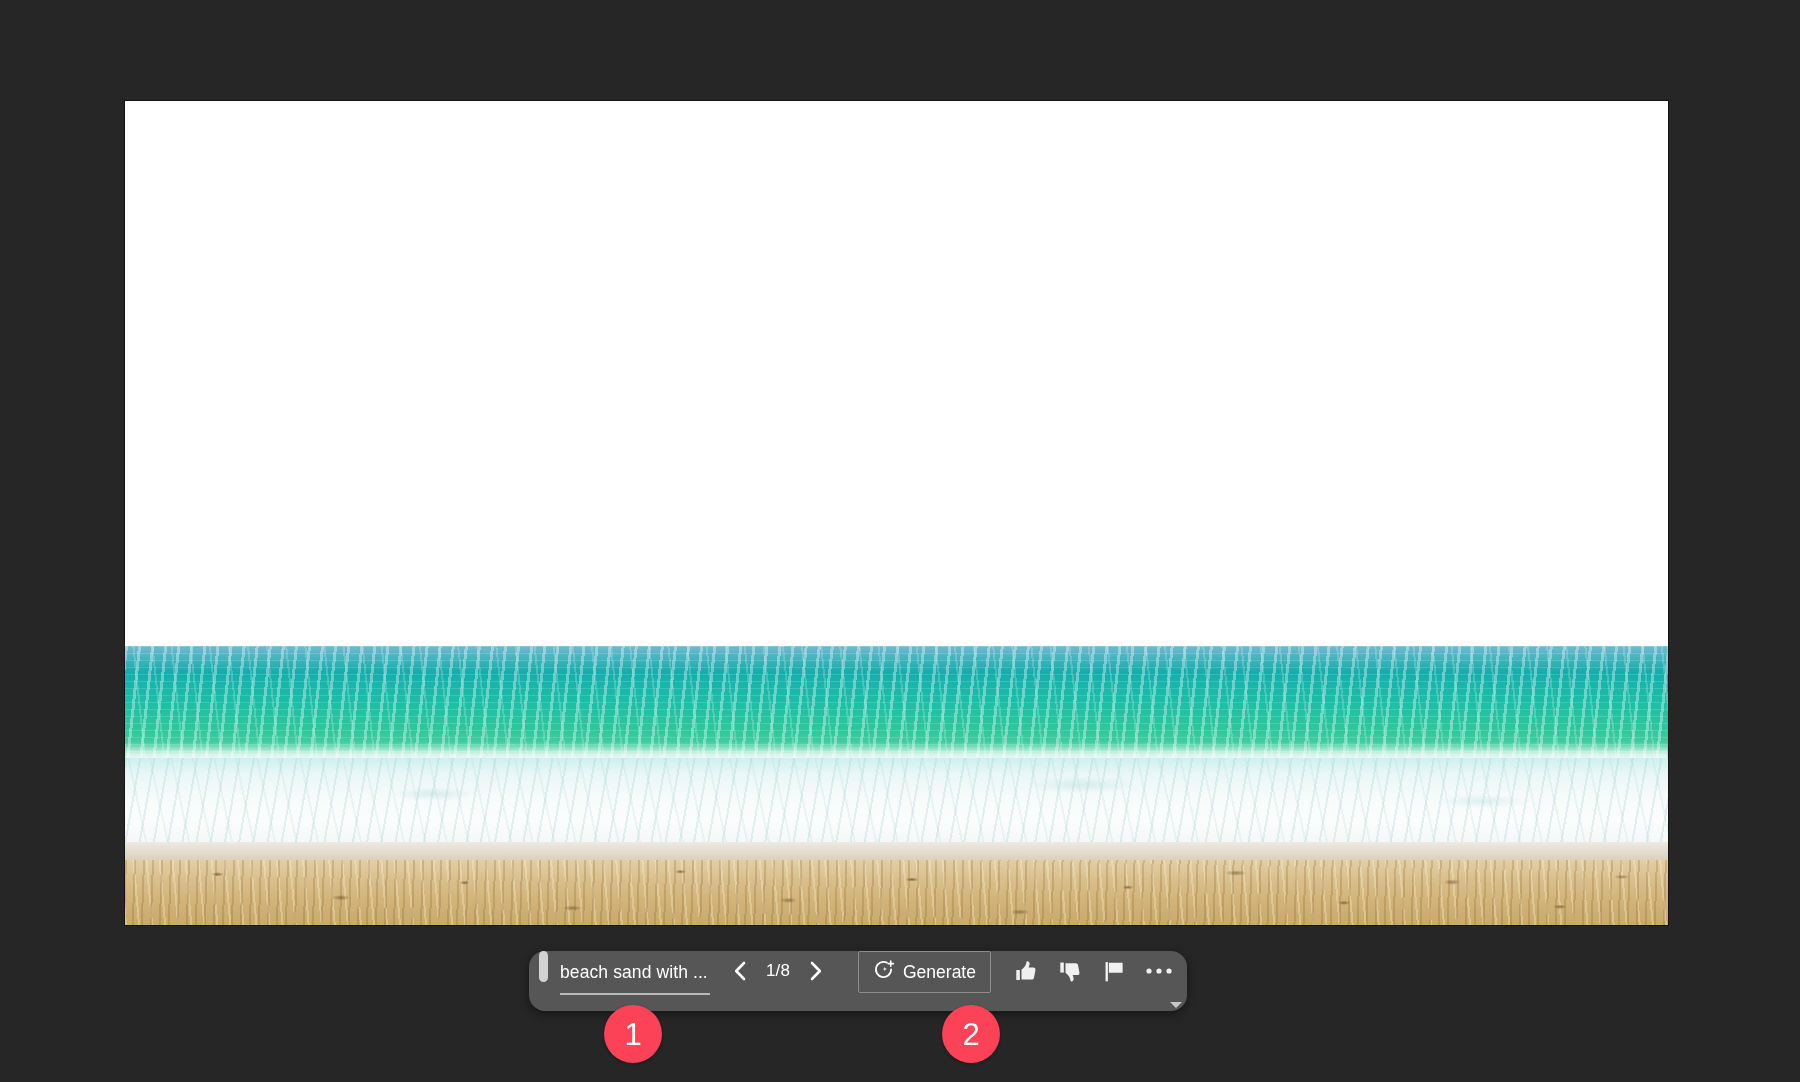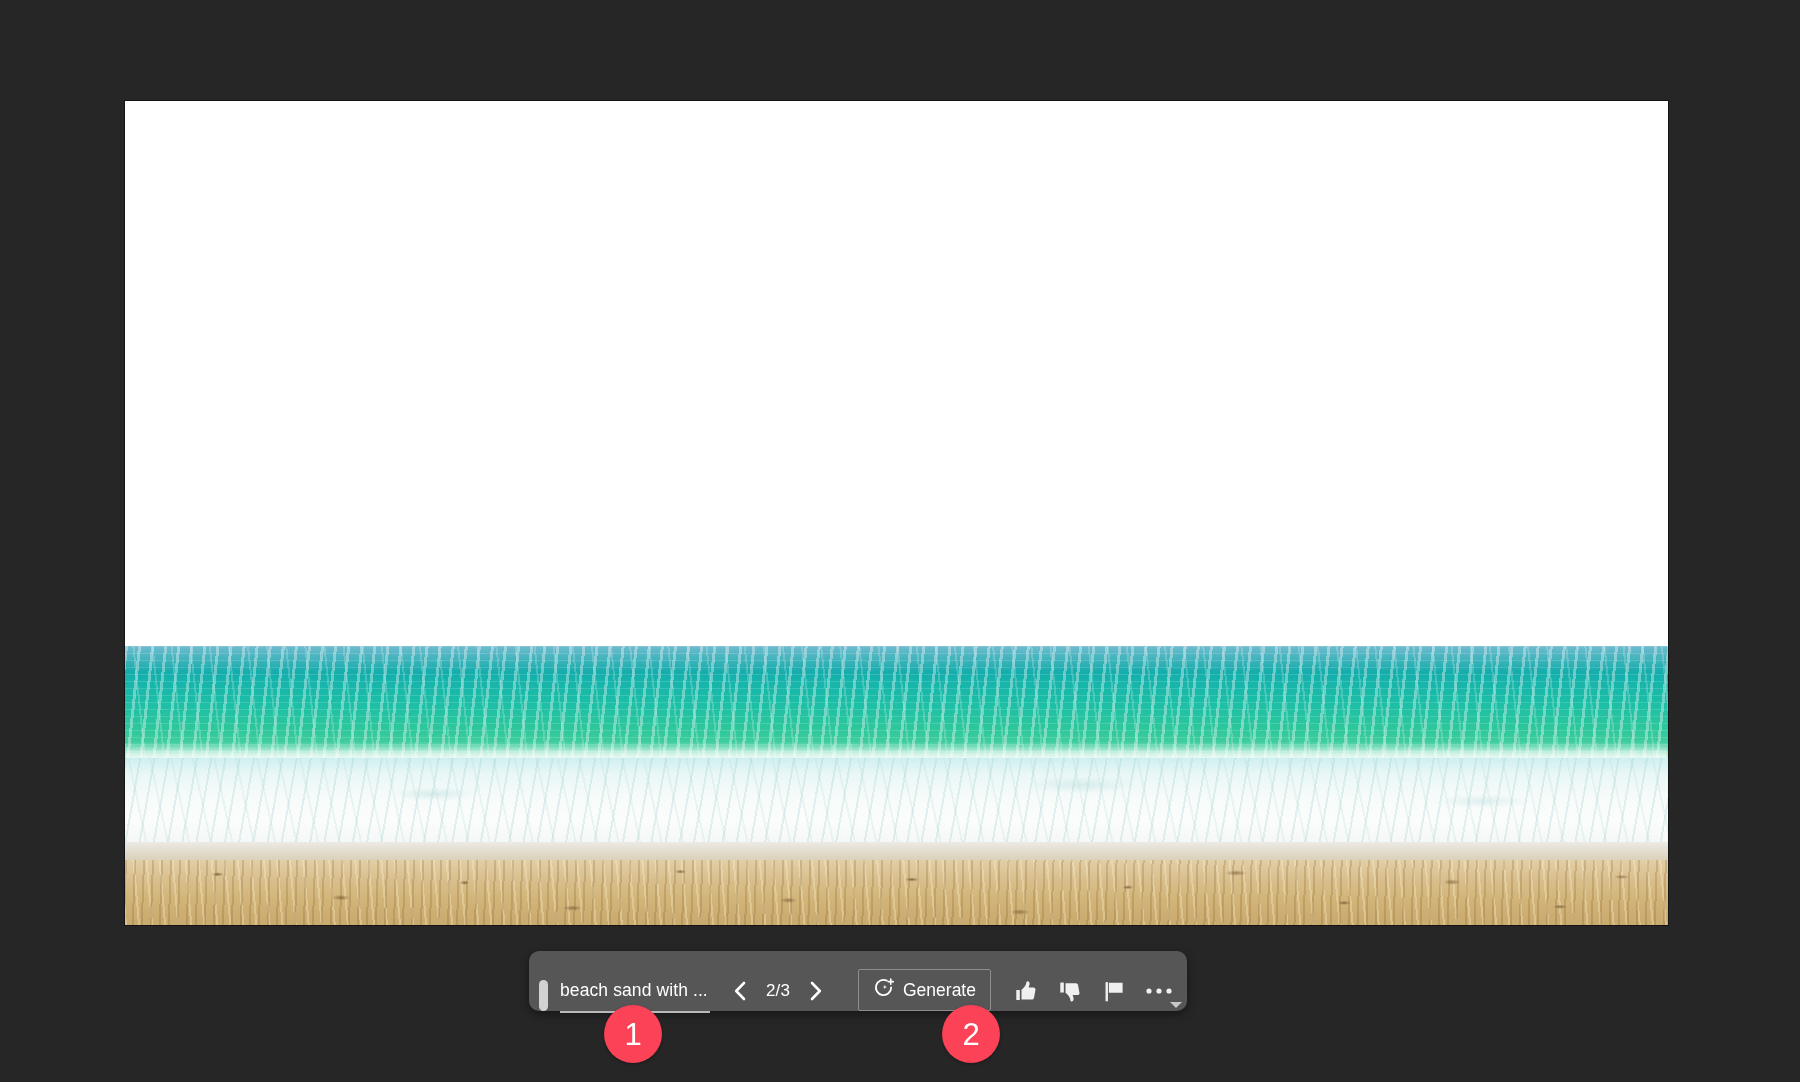--- a/index.html
+++ b/index.html
@@ -177,23 +177,23 @@
       repeating-linear-gradient(85deg, rgba(255,244,214,.30) 0 2px, rgba(255,255,255,0) 2px 13px);
   }
 
   
   #taskbar {
     position: absolute;
     left: 529px;
     top: 951px;
     height: 60px;
     display: flex;
-    align-items: flex-end;
+    align-items: flex-start;
     background: #565656;
-    border-radius: 10px;
+    border-radius: 16px;
     padding: 0 6px 0 10px;
     box-sizing: border-box;
     box-shadow: 0 3px 10px rgba(0,0,0,.45);
   }
 
   .tb-drag-handle {
     width: 9px;
     height: 31px;
     border-radius: 5px;
     background: #d2d2d2;
@@ -344,21 +344,21 @@
 
     <div class="nav-group">
       <button class="icon-btn">
         <span>
           <svg width="20" height="22" viewBox="0 0 20 22" aria-hidden="true">
             <path d="M14 3 L6.2 11 L14 19" fill="none" stroke="#ffffff" stroke-width="2.6" stroke-linecap="round" stroke-linejoin="round"></path>
           </svg>
         </span>
       </button>
 
-      <span class="page-count">2/3</span>
+      <span class="page-count">1/8</span>
 
       <button class="icon-btn">
         <span>
           <svg width="20" height="22" viewBox="0 0 20 22" aria-hidden="true">
             <path d="M6 3 L13.8 11 L6 19" fill="none" stroke="#ffffff" stroke-width="2.6" stroke-linecap="round" stroke-linejoin="round"></path>
           </svg>
         </span>
       </button>
     </div>
 

